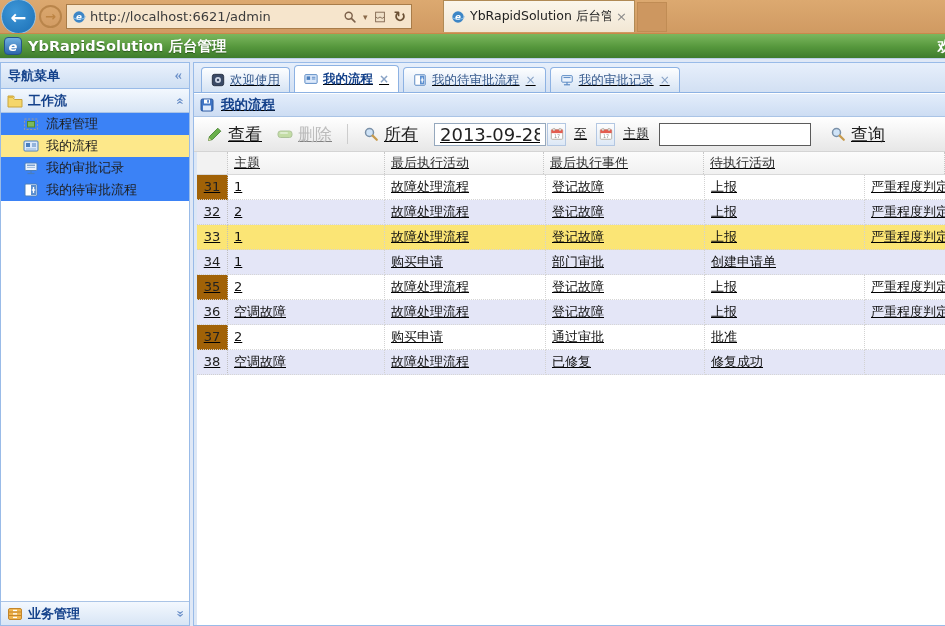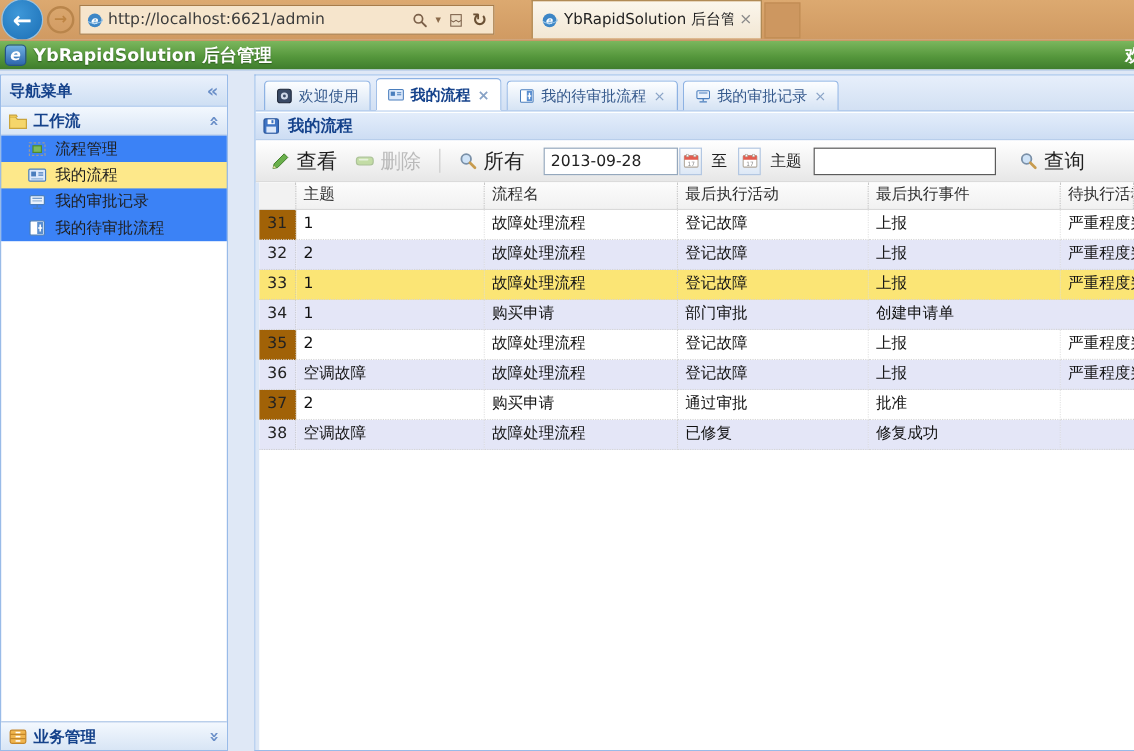--- a/index.html
+++ b/index.html
@@ -39,61 +39,61 @@
     background:linear-gradient(#6fb0e2,#2d66ad); border:1px solid #24528c;
     color:#fff; font-size:13px; font-weight:bold; font-style:italic;
     display:flex; align-items:center; justify-content:center; }
   .app-title { color:#fff; font-weight:bold; font-size:14.5px; text-shadow:0 1px 1px #2c5a1e; }
   .app-overflow { position:absolute; right:-7px; top:3px; color:#fff; font-size:14.5px; font-weight:bold;}
   
   .workspace { position:absolute; left:0; top:58px; width:945px; height:568px;
     background:#dfe8f6; border-top:1px solid #bccfe9; display:flex; }
   
   .sidebar { width:190px; margin-top:3px; background:#fff; border:1px solid #99bbe8;
-    display:flex; flex-direction:column; }
+    display:flex; flex-direction:column;font-family:Liberation Serif, serif; }
   .side-hd { height:26px; background:linear-gradient(#eaf1fc,#cedff3);
     border-bottom:1px solid #99bbe8; display:flex; align-items:center; padding:0 7px;
     color:#15428b; font-weight:bold; font-size:13px; }
   .side-hd .sp, .acc-hd .sp { flex:1; }
   .collapse-left { color:#6a8fc8; font-size:15px; font-weight:bold; cursor:pointer; }
   .acc-hd { height:24px; background:linear-gradient(#f3f8fe,#d8e5f5);
     border-bottom:1px solid #aac4e6; display:flex; align-items:center; gap:5px; padding:0 6px;
     color:#15428b; font-weight:bold; font-size:13px; cursor:pointer;}
   .acc-hd.bottom { margin-top:auto; border-top:1px solid #aac4e6; border-bottom:none; height:24px; }
   .dbl-up, .dbl-down { color:#6a8fc8; font-size:14px; font-weight:bold; display:inline-block; }
   .dbl-up { transform:rotate(90deg); }
   .dbl-down { transform:rotate(-90deg); }
   .nav-list { background:#3b82f6; padding-top:0; }
   .nav-item { height:22px; display:flex; align-items:center; gap:7px; padding-left:22px;
     color:#1f1f1f; font-size:13px; cursor:pointer; }
   .nav-item.selected { background:#fde88a; }
   
-  .main { flex:1; margin-top:3px; margin-left:22px; background:#fff;
-    border:1px solid #99bbe8; border-right:none; display:flex; flex-direction:column; overflow:hidden;}
+  .main { flex:1; margin-top:3px; margin-left:3px; background:#fff;
+    border:1px solid #99bbe8; border-right:none; display:flex; flex-direction:column; overflow:hidden;text-decoration:underline;}
   .tabstrip { height:30px; background:linear-gradient(#e7effb,#d2e0f3);
     border-bottom:1px solid #8db2e3; display:flex; align-items:flex-end; padding:3px 0 0 7px; gap:4px; }
   .tab { height:25px; display:flex; align-items:center; gap:5px; padding:0 9px;
     border:1px solid #8db2e3; border-bottom:none; border-radius:4px 4px 0 0;
     background:linear-gradient(#fdfeff,#d5e3f4); color:#35598c; font-size:12.5px; cursor:pointer; white-space:nowrap;}
   .tab.active { background:#fff; color:#15428b; font-weight:bold; height:27px; }
   .tab-close { color:#89a3c6; font-size:12px; margin-left:1px; cursor:pointer; }
   .panel-hd { height:24px; background:linear-gradient(#e3edfb,#cdddf3);
     border-top:1px solid #fff; border-bottom:1px solid #aac4e6;
     display:flex; align-items:center; gap:6px; padding:0 5px;
     color:#15428b; font-weight:bold; font-size:13.5px; }
   
   .toolbar { height:35px; background:linear-gradient(#ffffff,#e7e7e7);
     border-bottom:1px solid #d4d4d4; display:flex; align-items:center; padding:0 8px; gap:5px; }
   .tbtn { display:flex; align-items:center; gap:5px; padding:3px 5px; border-radius:3px;
     color:#1f1f1f; font-size:17px; cursor:pointer; }
   .tbtn.disabled { opacity:.45; color:#777; cursor:default; }
   .tsep { width:1px; height:20px; background:#cdcdcd; margin:0 5px; }
   .datefield { display:flex; margin-left:6px; }
   .datefield input { width:112px; height:23px; border:1px solid #95a8bd; padding:0 5px;
-    font-family:"DejaVu Sans",sans-serif; font-size:13px; color:#222; }
+    font-family:"DejaVu Sans",sans-serif; font-size:18px; color:#222; }
   .cal-btn { width:19px; height:23px; margin-left:1px; display:flex; align-items:center; justify-content:center;
     background:linear-gradient(#fdfdfd,#dde8f6); border:1px solid #b3c7e2; cursor:pointer; }
   .lbl { color:#1f1f1f; font-size:13px; margin:0 3px; }
   .subject-input { width:152px; height:23px; border:1px solid #5b5b5b; padding:0 5px;
     font-family:"DejaVu Sans",sans-serif; font-size:13px; margin-left:2px; }
   .query { margin-left:9px; }
   
   .grid { flex:1; background:#fff; border-left:3px solid #dce7f6; overflow:hidden; }
   .ghead { display:flex; height:23px; line-height:22px; background:linear-gradient(#fcfcfc,#f1f1f1);
     border-bottom:1px solid #d9d9d9; color:#2e2e2e; }
@@ -335,21 +335,20 @@
             <line x1="9.6" y1="9.6" x2="13.8" y2="13.8" stroke="#c79b4e" stroke-width="2.2" stroke-linecap="round"></line>
           </svg>
           <span>查询</span>
         </div>
       </div>
 
       <div class="grid">
         <div class="ghead">
           <div class="hcell hnum w-num"></div>
           <div class="hcell w1">主题</div>
-          <div class="hcell w2">流程名</div>
           <div class="hcell w3">最后执行活动</div>
           <div class="hcell w4">最后执行事件</div>
           <div class="hcell w5">待执行活动</div>
         </div>
 
         <div class="grow">
           <div class="cell cnum">31</div>
           <div class="cell w1">1</div>
           <div class="cell w2">故障处理流程</div>
           <div class="cell w3">登记故障</div>

